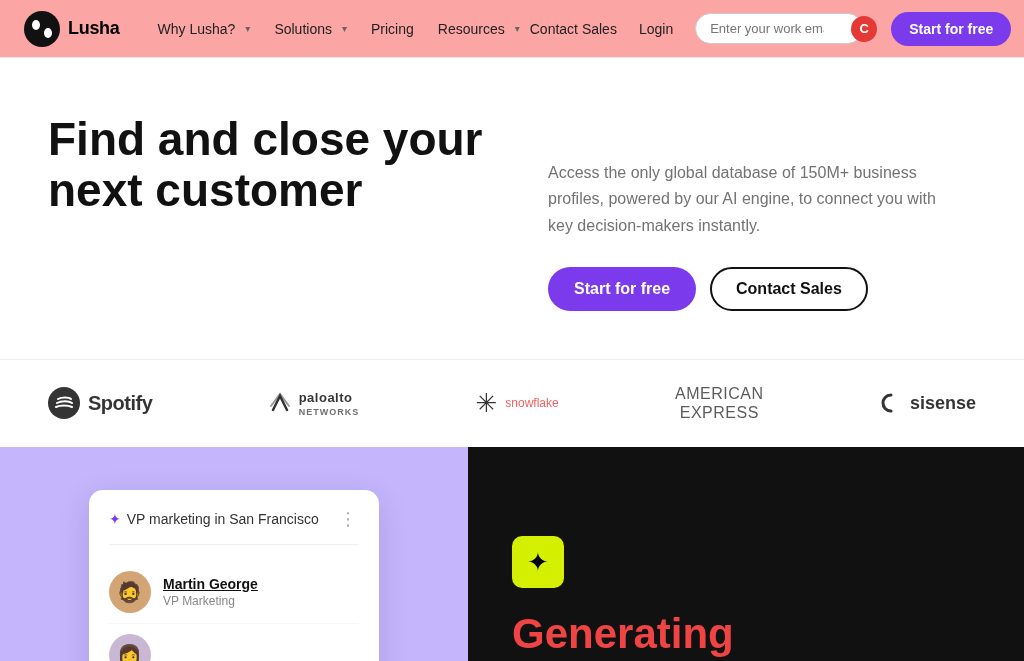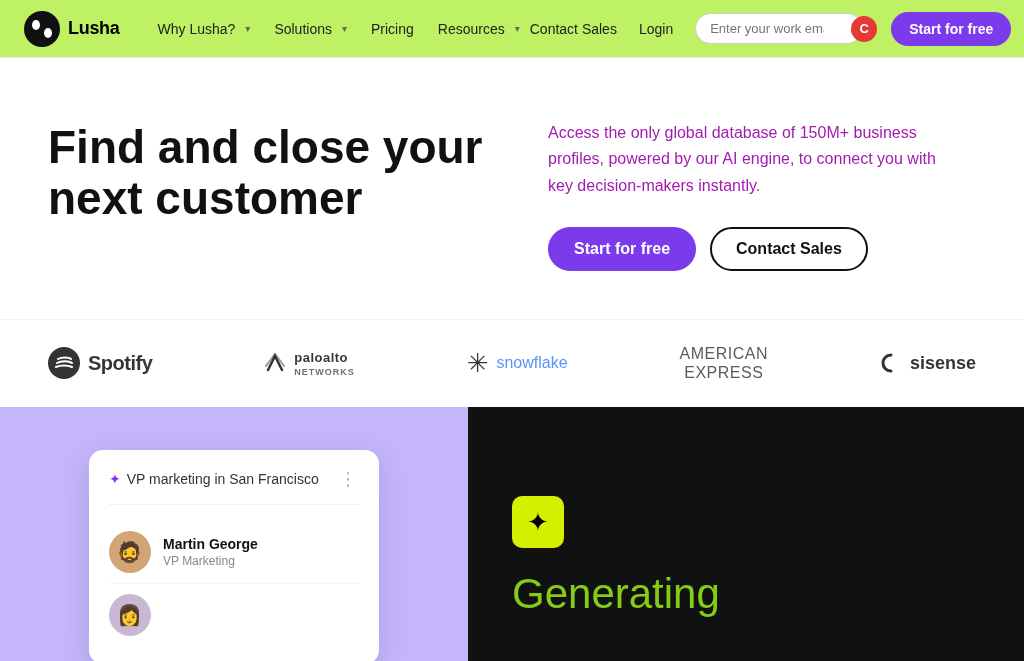--- a/index.html
+++ b/index.html
@@ -1,21 +1,21 @@
 <!DOCTYPE html>
 <html><head>
   <meta charset="utf-8">
   <style>
     * { margin: 0; padding: 0; box-sizing: border-box; }
     body { font-family: -apple-system, BlinkMacSystemFont, 'Segoe UI', Helvetica, Arial, sans-serif; width: 1024px; overflow-x: hidden; background: #fff; }
 
     
     nav {
       display: flex; align-items: center; padding: 0 24px; height: 58px;
-      border-bottom: 1px solid #e8e8e8; background: #bef264;
+      border-bottom: 1px solid #e8e8e8; background: #fca5a5;
     }
     .nav-logo { display: flex; align-items: center; gap: 8px; margin-right: 28px; }
     .nav-logo-icon { width: 36px; height: 36px; }
     .nav-logo-text { font-weight: 700; font-size: 18px; letter-spacing: -0.3px; }
     .nav-links { display: flex; align-items: center; gap: 4px; flex: 1; }
     .nav-link {
       display: flex; align-items: center; gap: 10px; padding: 6px 10px;
       font-size: 14px; font-weight: 500; color: #222; cursor: pointer;
       border-radius: 6px; text-decoration: none; white-space: nowrap;
     }
@@ -37,43 +37,43 @@
       background: #7c3aed; color: #fff; border: none; border-radius: 22px;
       padding: 9px 18px; font-size: 14px; font-weight: 600; cursor: pointer;
       white-space: nowrap; margin-left: 18px;
     }
 
     
     .hero {
       display: flex; align-items: flex-start; padding: 56px 48px 48px 48px;
       background: #fff; min-height: 220px;
     }
-    .hero-left { flex: 1; max-width: 440px; margin-top: 8px; }
+    .hero-left { flex: 1; max-width: 440px; }
     .hero-title { font-size: 46px; font-weight: 800; line-height: 1.1; color: #111; }
     .hero-right { flex: 1; max-width: 460px; padding-left: 60px; padding-top: 6px; }
-    .hero-desc { font-size: 16px; line-height: 1.65; color: #a21caf; margin-bottom: 28px; }
+    .hero-desc { font-size: 16px; line-height: 1.65; color: #737373; margin-bottom: 28px; margin-top: 40px; }
     .hero-buttons { display: flex; gap: 14px; align-items: center; }
     .btn-primary {
       background: #7c3aed; color: #fff; border: none; border-radius: 26px;
       padding: 13px 26px; font-size: 16px; font-weight: 600; cursor: pointer;
     }
     .btn-outline {
       background: #fff; color: #111; border: 2px solid #111; border-radius: 26px;
       padding: 11px 24px; font-size: 16px; font-weight: 600; cursor: pointer;
     }
 
     
     .logos-strip {
       display: flex; align-items: center; justify-content: space-between;
       padding: 24px 48px; background: #fff; border-top: 1px solid #f0f0f0;
     }
     .logo-item { display: flex; align-items: center; gap: 8px; opacity: 0.85; }
     .logo-spotify { font-size: 20px; font-weight: 700; letter-spacing: -0.5px; color: #111; text-align: center; }
     .logo-spotify-icon { width: 32px; height: 32px; }
-    .logo-snowflake-text { font-size: 16px; font-weight: 500; color: #3b82f6; }
+    .logo-snowflake-text { font-size: 12px; font-weight: 500; color: #ef4444; }
     .logo-amex { font-size: 16px; font-weight: 400; color: #404040; text-align: center; line-height: 1.2; letter-spacing: 0.5px; }
     .logo-sisense { font-size: 18px; font-weight: 700; color: #111; }
 
     
     .bottom-section { display: flex; height: 300px; }
 
     
     .bottom-left {
       flex: 1; background: #c4b5fd; position: relative;
       display: flex; align-items: center; justify-content: center;
@@ -95,35 +95,35 @@
     }
     .person-row + .person-row { border-top: 1px solid #f5f5f5; }
     .avatar {
       width: 42px; height: 42px; border-radius: 50%; background: #e0c8b0;
       overflow: hidden; flex-shrink: 0; display: flex; align-items: center; justify-content: center;
       font-size: 20px;
     }
     .avatar-1 { background: #d4a574; }
     .avatar-2 { background: #c9b8d4; }
     .person-info { flex: 1; }
-    .person-name { font-size: 14px; font-weight: 600; color: #111; }
+    .person-name { font-size: 14px; font-weight: 600; color: #111; text-decoration: underline; }
     .person-title { font-size: 12px; color: #888; margin-top: 2px; }
 
     
     .bottom-right {
       flex: 1; background: #111; padding: 36px 44px;
       display: flex; flex-direction: column; justify-content: center;
     }
     .ai-badge {
       width: 52px; height: 52px; background: #d4f000; border-radius: 10px;
       display: flex; align-items: center; justify-content: center;
       font-size: 26px; margin-bottom: 22px;
     }
     .bottom-right-title {
-      font-size: 42px; font-weight: 400; color: #84cc16; line-height: 1.12;
+      font-size: 42px; font-weight: 700; color: #ef4444; line-height: 1.12;
     }
   </style>
 </head>
 <body>
 
 <nav>
   <div class="nav-logo">
     <svg class="nav-logo-icon" viewBox="0 0 36 36" fill="none" xmlns="http://www.w3.org/2000/svg">
       <ellipse cx="18" cy="18" rx="18" ry="18" fill="#111"></ellipse>
       <ellipse cx="12" cy="14" rx="4" ry="5" fill="#fff"></ellipse>

